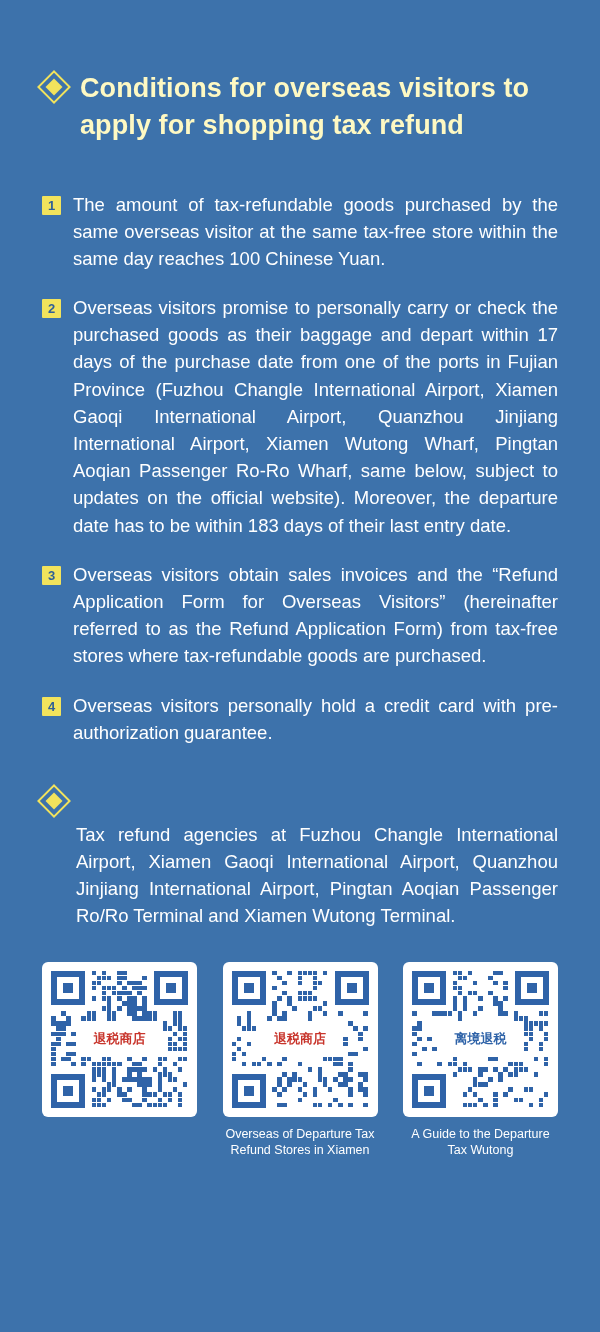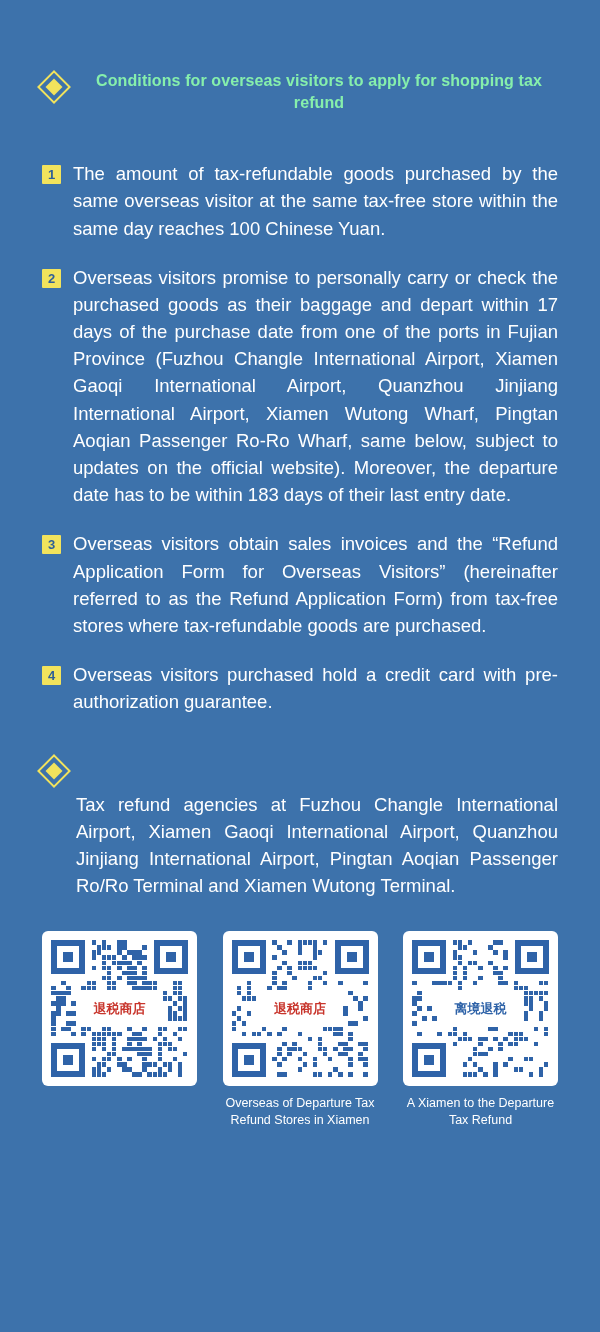--- a/index.html
+++ b/index.html
@@ -41,26 +41,25 @@
   .diamond::after {
     content: "";
     position: absolute;
     left: 4px;
     top: 4px;
     right: 4px;
     bottom: 4px;
     background: #f2e35c;
   }
   .head-text {
-    font-size: 16px;
+    font-size: 27px;
     font-weight: bold;
     line-height: 1.38;
-    color: #86efac;
+    color: #fef9c3;
     letter-spacing: 0.1px;
-    text-align: center;
   }
 
   
   .item {
     display: flex;
     align-items: flex-start;
     gap: 12px;
   }
   .num {
     flex: 0 0 auto;
@@ -236,21 +235,21 @@
     </div>
   </div>
 
   <div class="item" id="item3">
     <div class="num">3</div>
     <div class="body-text">Overseas visitors obtain sales invoices and the “Refund Application Form for Overseas Visitors” (hereinafter referred to as the Refund Application Form) from tax-free stores where tax-refundable goods are purchased.</div>
   </div>
 
   <div class="item" id="item4">
     <div class="num">4</div>
-    <div class="body-text">Overseas visitors purchased hold a credit card with pre-authorization guarantee.</div>
+    <div class="body-text">Overseas visitors personally hold a credit card with pre-authorization guarantee.</div>
   </div>
 
   <div class="section-head" id="locations-head">
     <div class="diamond"></div>
   </div>
   <div class="body-text" id="locations-body">Tax refund agencies at Fuzhou Changle International Airport, Xiamen Gaoqi International Airport, Quanzhou Jinjiang International Airport, Pingtan Aoqian Passenger Ro/Ro Terminal and Xiamen Wutong Terminal.</div>
 
   <div class="qr-row">
 
     <div class="qr-cell">
@@ -764,18 +763,18 @@
               <span style="left:81.2px;top:131.9px;width:4.5px;height:4.5px;"></span>
               <span style="left:116.7px;top:131.9px;width:4.5px;height:4.5px;"></span>
               <span style="left:126.9px;top:131.9px;width:4.5px;height:4.5px;"></span>
             </div>
           <div class="finder tl"></div>
           <div class="finder tr"></div>
           <div class="finder bl"></div>
           <div class="qr-center blue">离境退税</div>
         </div>
       </div>
-      <div class="qr-caption">A Xiamen to the Departure Tax Refund</div>
+      <div class="qr-caption">A Guide to the Departure Tax Wutong</div>
     </div>
 
   </div>
 
 </div>
 
 </body></html>

